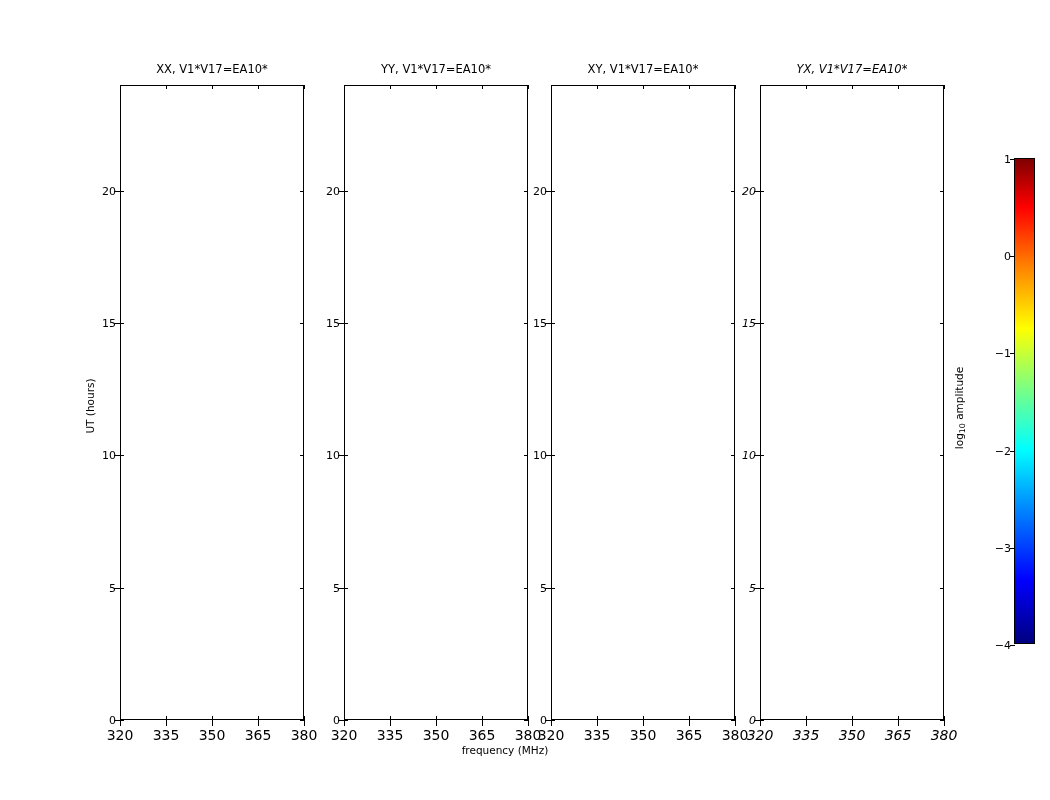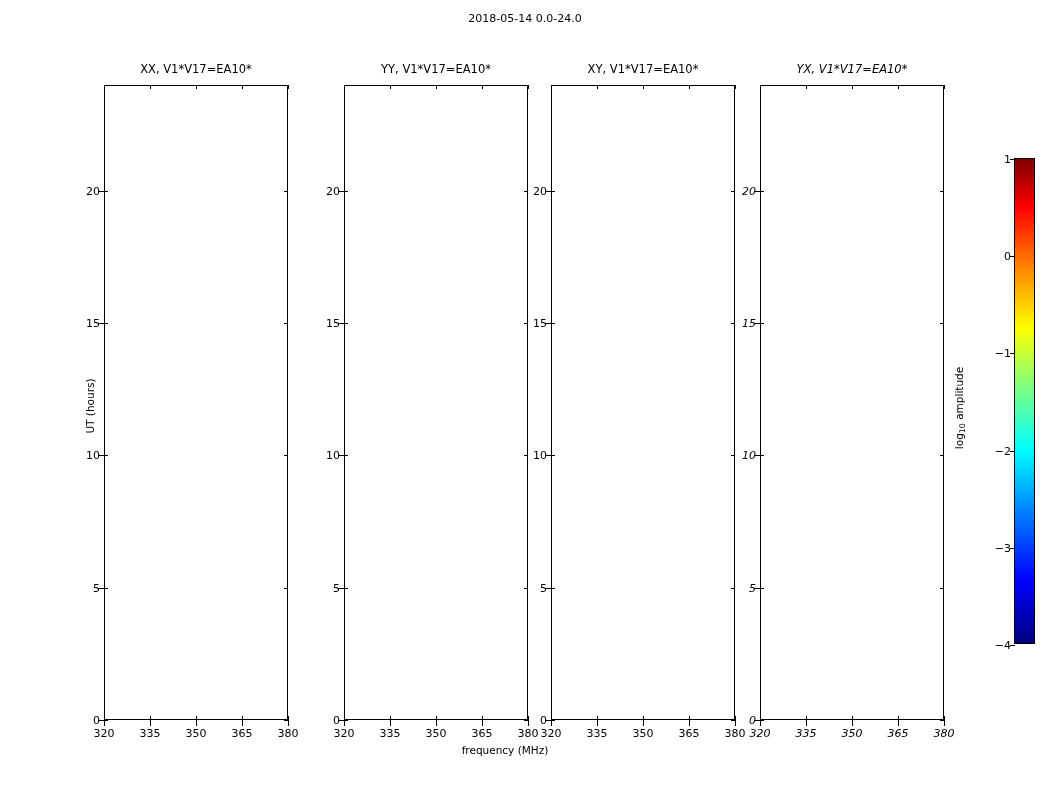--- a/index.html
+++ b/index.html
@@ -104,21 +104,21 @@
     top: 0px;
     width: 1px;
     height: 4px;
     background: #000;
   }
   .xlabel-txt {
     position: absolute;
     top: 100%;
     margin-top: 7px;
     transform: translateX(-50%);
-    font-size: 11px;
+    font-size: 14px;
     white-space: nowrap;
     text-align: right;
   }
   .axis-label-y {
     position: absolute;
     font-size: 10.5px;
     transform: rotate(-90deg);
     transform-origin: center center;
     white-space: nowrap;
   }
@@ -173,23 +173,22 @@
     transform-origin: left center;
     white-space: nowrap;
   }
   .sub { font-size: 0.75em; vertical-align: -0.25em; }
 </style>
 </head>
 <body>
 
 <div class="figure">
 
-  <div class="suptitle">2018-05-14 0.0-24.0</div>
-
-  <div class="panel" id="panel-0" style="left:104px;">
+
+  <div class="panel" id="panel-0" style="left:120px;">
     <div class="title">XX, V1*V17=EA10*</div>
     <div class="axes"></div>
     <div class="ticks-y">
         <div class="ytick" style="top: 635px;"></div>
         <div class="ytick-in" style="top: 635px;"></div>
         <div class="ytick-in-right" style="top: 635px;"></div>
         <div class="ylabel-txt" style="top: 635px;">0</div>
         <div class="ytick" style="top: 502.708px;"></div>
         <div class="ytick-in" style="top: 502.708px;"></div>
         <div class="ytick-in-right" style="top: 502.708px;"></div>

